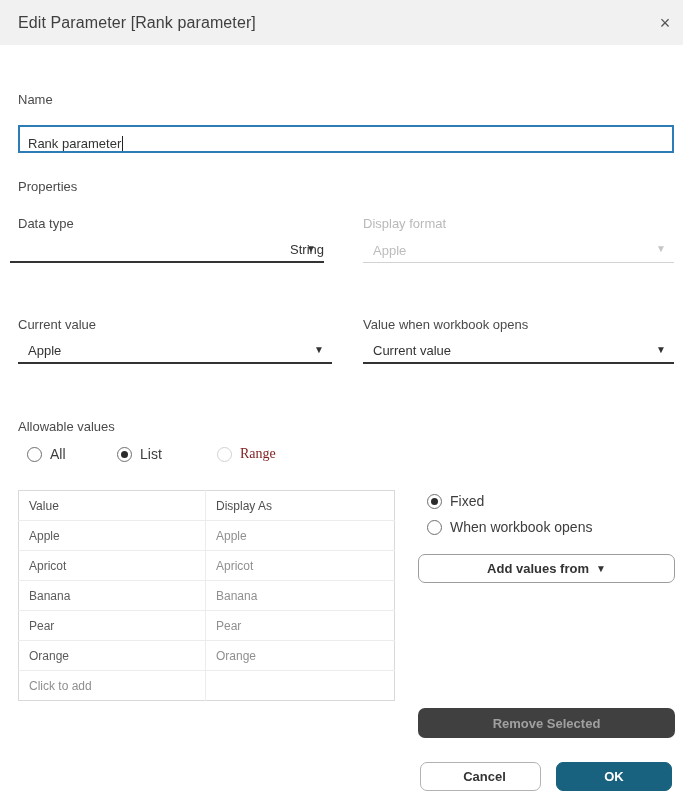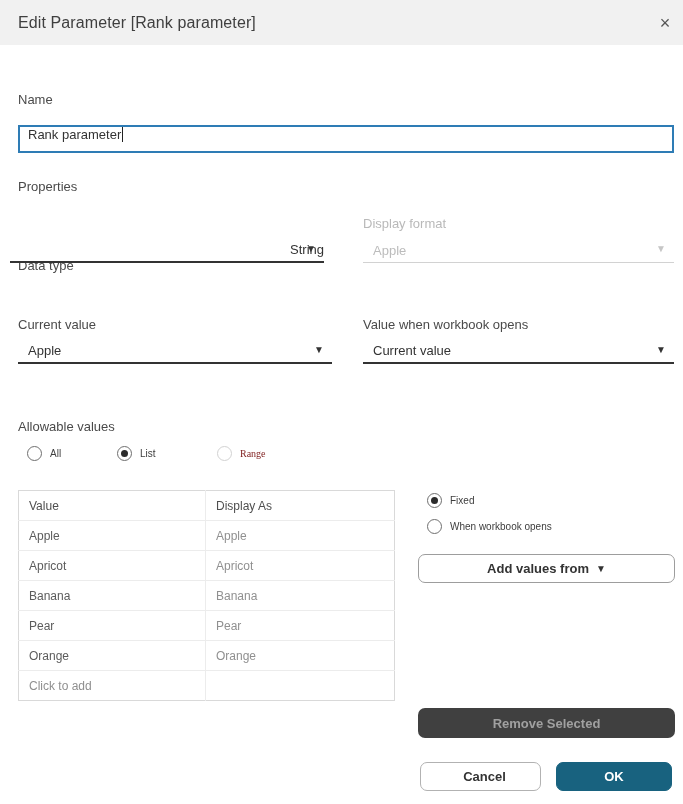--- a/index.html
+++ b/index.html
@@ -36,21 +36,21 @@
   }
   
   .lbl { position: absolute; font-size: 13px; color: #4a4a4a; }
   .lbl.disabled { color: #b9b9b9; }
   
   .name-input {
     position: absolute; left: 18px; top: 125px;
     width: 656px; height: 28px;
     border: 2px solid #2e7cb5;
     background: #fff;
-    display: flex; align-items: flex-start;
+    display: flex; align-items: flex-end;
     padding-left: 8px;
     font-size: 13px; color: #333;
   }
   .caret {
     display: inline-block; width: 1px; height: 15px;
     background: #222; margin-left: 1px;
   }
   
   .udrop {
     position: absolute; height: 25px;
@@ -69,21 +69,21 @@
   .radio-item { position: absolute; display: flex; align-items: center; cursor: pointer; }
   .radio-circle {
     width: 15px; height: 15px; border-radius: 50%;
     border: 1px solid #6f6f6f; background: #fff;
     display: flex; align-items: center; justify-content: center;
     flex: 0 0 auto;
   }
   .radio-circle.checked::after {
     content: ""; width: 7px; height: 7px; border-radius: 50%; background: #2b2b2b;
   }
-  .radio-item .radio-label { margin-left: 8px; font-size: 10px; color: #3d3d3d; }
+  .radio-item .radio-label { margin-left: 8px; font-size: 14px; color: #3d3d3d; }
   .radio-item.disabled .radio-circle { border-color: #d2d2d2; }
   .radio-item.disabled .radio-label { color: #7f1d1d; font-family: Liberation Serif, serif; }
   
   .value-table {
     position: absolute; left: 18px; top: 490px;
     width: 377px; border-collapse: collapse; table-layout: fixed;
     font-size: 12px;
     border: 1px solid #d9d9d9;
     background: #fff;
   }
@@ -136,21 +136,21 @@
   </div>
 
   <div class="lbl" style="left:18px; top:92px;">Name</div>
   <div class="name-input">
     <span>Rank parameter</span>
     <span class="caret"></span>
   </div>
 
   <div class="lbl" style="left:18px; top:179px;">Properties</div>
 
-  <div class="lbl" style="left:18px; top:216px;margin-top:42px;">Data type</div>
+  <div class="lbl" style="left:18px; top:216px;">Data type</div>
   <div class="udrop" style="left:10px; top:238px; width:314px;justify-content:flex-end;">
     <span>String</span>
     <span class="arrow">▼</span>
   </div>
 
   <div class="lbl disabled" style="left:363px; top:216px;">Display format</div>
   <div class="udrop disabled" style="left:363px; top:238px; width:311px;">
     <span>Apple</span>
     <span class="arrow">▼</span>
   </div>

